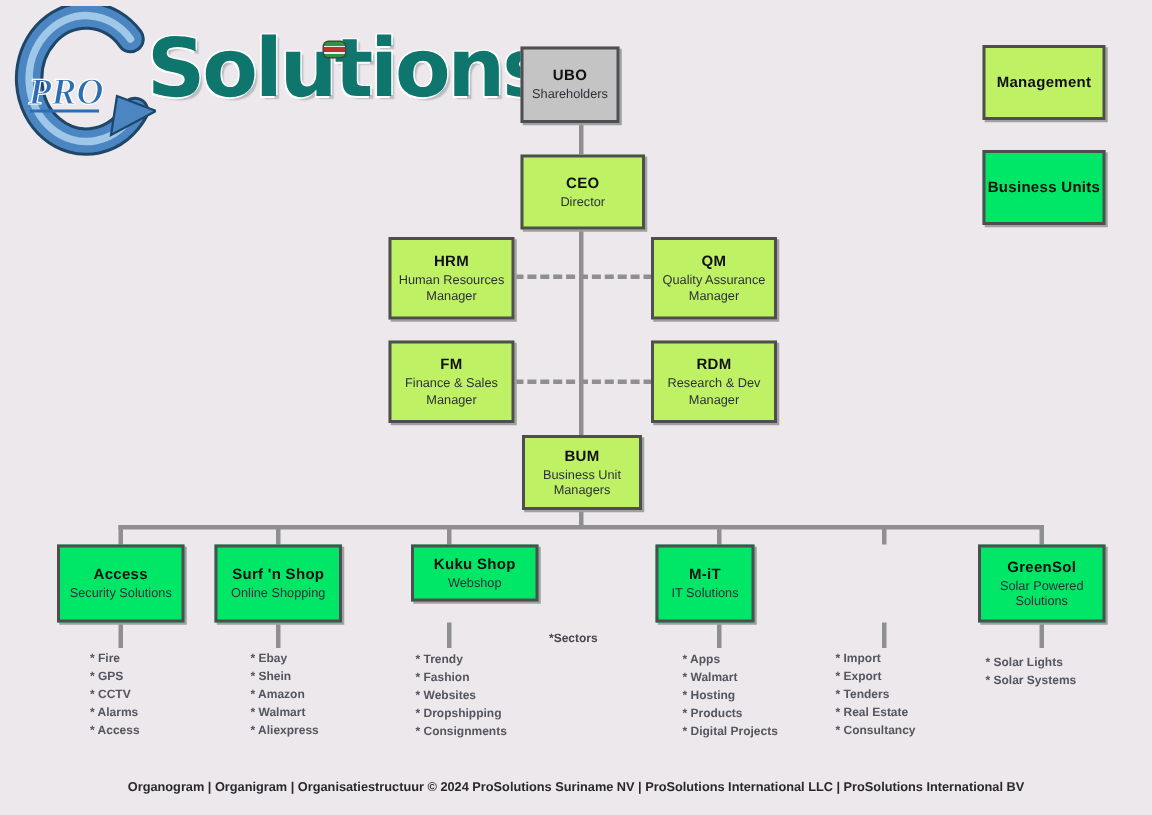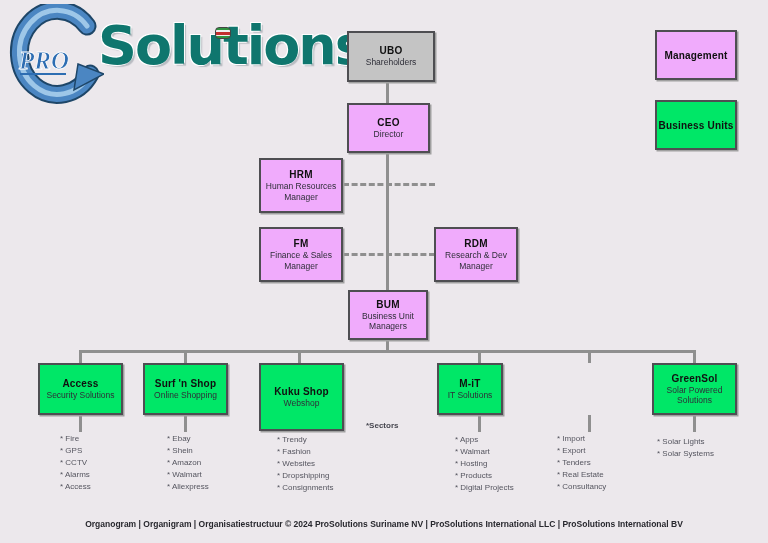--- a/index.html
+++ b/index.html
@@ -3,34 +3,34 @@
 <meta charset="utf-8">
 <style>
   html,body{margin:0;padding:0;background:#ECE8EC;}
   .stage{position:relative;width:768px;height:543px;background:#ECE8EC;
          font-family:"Liberation Sans",sans-serif;overflow:hidden;}
 
   
   .box{position:absolute;border:2px solid #4e4e52;box-sizing:border-box;
        display:flex;flex-direction:column;justify-content:center;align-items:center;
        text-align:center;box-shadow:1.5px 1.5px 0 #a0a0a0;}
-  .cyan{background:#f0abfc;}
+  .cyan{background:#bef264;}
   .green{background:#00E767;}
   .gray{background:#C4C4C4;}
   .code{font-weight:bold;font-size:10px;color:#101010;letter-spacing:.2px;}
   .sub{font-size:8.5px;color:#2e2e38;line-height:1.2;margin-top:1px;padding:0 3px;}
 
   
   .hline,.vline{position:absolute;background:#8F8F8F;}
   .hline{height:3px;} .vline{width:3px;}
   .dashedline{position:absolute;height:0;border-top:3px dashed #8F8F8F;}
 
   
   .unit-list{position:absolute;margin:0;padding:0;list-style:none;
-             font-size:8px;color:#55555f;line-height:12px;text-align:left;}
+             font-size:8px;color:#55555f;line-height:12px;text-align:left;font-weight:bold;}
   .unit-list li::before{content:"* ";}
   .sectors-note{position:absolute;font-size:8px;font-weight:bold;color:#46464f;}
 
   .footer{position:absolute;left:0;right:0;top:519px;text-align:center;
           font-size:8.5px;font-weight:bold;color:#28282e;}
 
   
   .logo{position:absolute;left:8px;top:4px;width:315px;height:104px;}
   .logo-word{position:absolute;left:90px;top:10px;font-family:"DejaVu Sans",sans-serif;
              font-weight:bold;font-size:54px;color:#0f766e;letter-spacing:-2px;
@@ -77,31 +77,35 @@
   <div class="vline" style="left:478px;top:350px;height:13px"></div>
   <div class="vline" style="left:588px;top:350px;height:13px"></div>
   <div class="vline" style="left:693px;top:350px;height:13px"></div>
   <div class="vline" style="left:79px;top:415px;height:17px"></div>
   <div class="vline" style="left:184px;top:415px;height:17px"></div>
   <div class="vline" style="left:298px;top:415px;height:17px"></div>
   <div class="vline" style="left:478px;top:415px;height:17px"></div>
   <div class="vline" style="left:588px;top:415px;height:17px"></div>
   <div class="vline" style="left:693px;top:415px;height:17px"></div>
 
-  <div class="box gray" style="left:347px;top:31px;width:88px;height:51px">
+  <div class="box gray" style="left:347px;top:31px;width:66px;height:51px">
     <div class="code">UBO</div>
     <div class="sub">Shareholders</div>
   </div>
   <div class="box cyan" style="left:347px;top:103px;width:83px;height:50px">
     <div class="code">CEO</div>
     <div class="sub">Director</div>
   </div>
   <div class="box cyan" style="left:259px;top:158px;width:84px;height:55px">
     <div class="code">HRM</div>
     <div class="sub">Human Resources Manager</div>
+  </div>
+  <div class="box cyan" style="left:434px;top:158px;width:84px;height:55px">
+    <div class="code">QM</div>
+    <div class="sub">Quality Assurance Manager</div>
   </div>
   <div class="box cyan" style="left:259px;top:227px;width:84px;height:55px">
     <div class="code">FM</div>
     <div class="sub">Finance &amp; Sales Manager</div>
   </div>
   <div class="box cyan" style="left:434px;top:227px;width:84px;height:55px">
     <div class="code">RDM</div>
     <div class="sub">Research &amp; Dev Manager</div>
   </div>
   <div class="box cyan" style="left:348px;top:290px;width:80px;height:50px">
@@ -110,21 +114,21 @@
   </div>
 
   <div class="box green" style="left:38px;top:363px;width:85px;height:52px">
     <div class="code">Access</div>
     <div class="sub">Security Solutions</div>
   </div>
   <div class="box green" style="left:143px;top:363px;width:85px;height:52px">
     <div class="code">Surf 'n Shop</div>
     <div class="sub">Online Shopping</div>
   </div>
-  <div class="box green" style="left:259px;top:363px;width:85px;height:68px">
+  <div class="box green" style="left:274px;top:363px;width:85px;height:38px">
     <div class="code">Kuku Shop</div>
     <div class="sub">Webshop</div>
   </div>
   <div class="box green" style="left:437px;top:363px;width:66px;height:52px">
     <div class="code">M-iT</div>
     <div class="sub">IT Solutions</div>
   </div>
   <div class="box green" style="left:652px;top:363px;width:85px;height:52px">
     <div class="code">GreenSol</div>
     <div class="sub">Solar Powered Solutions</div>

